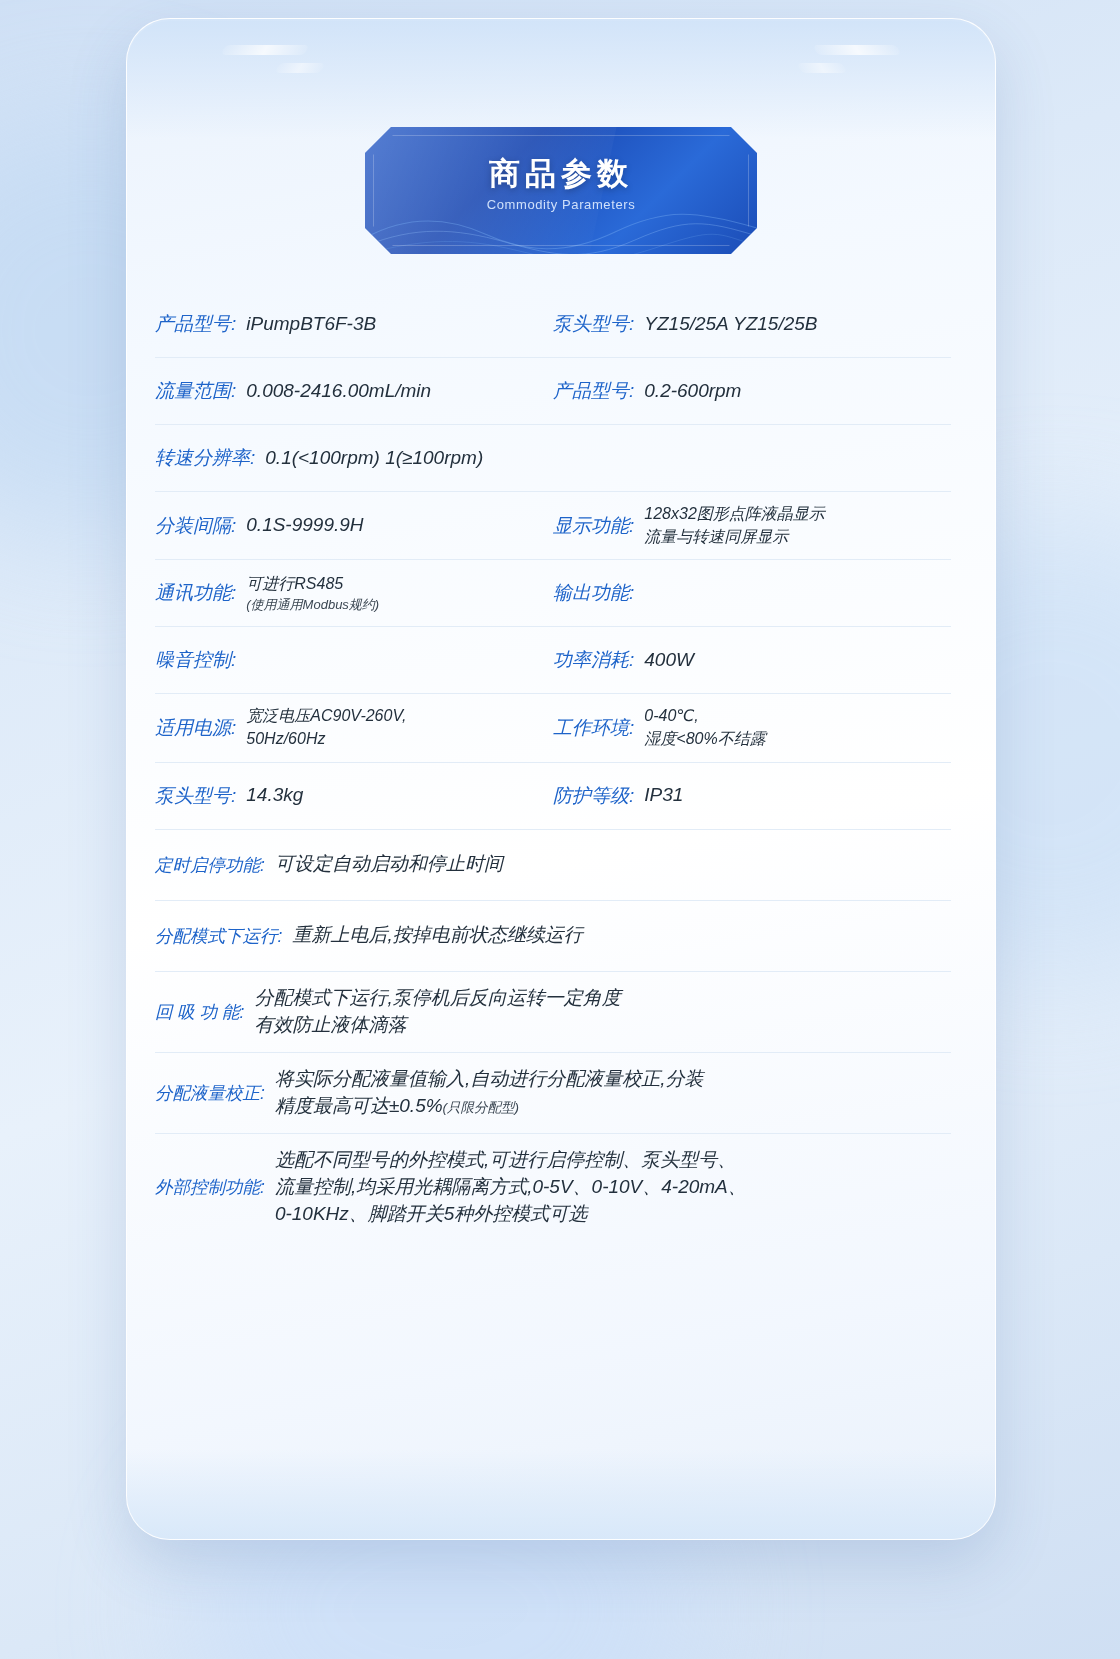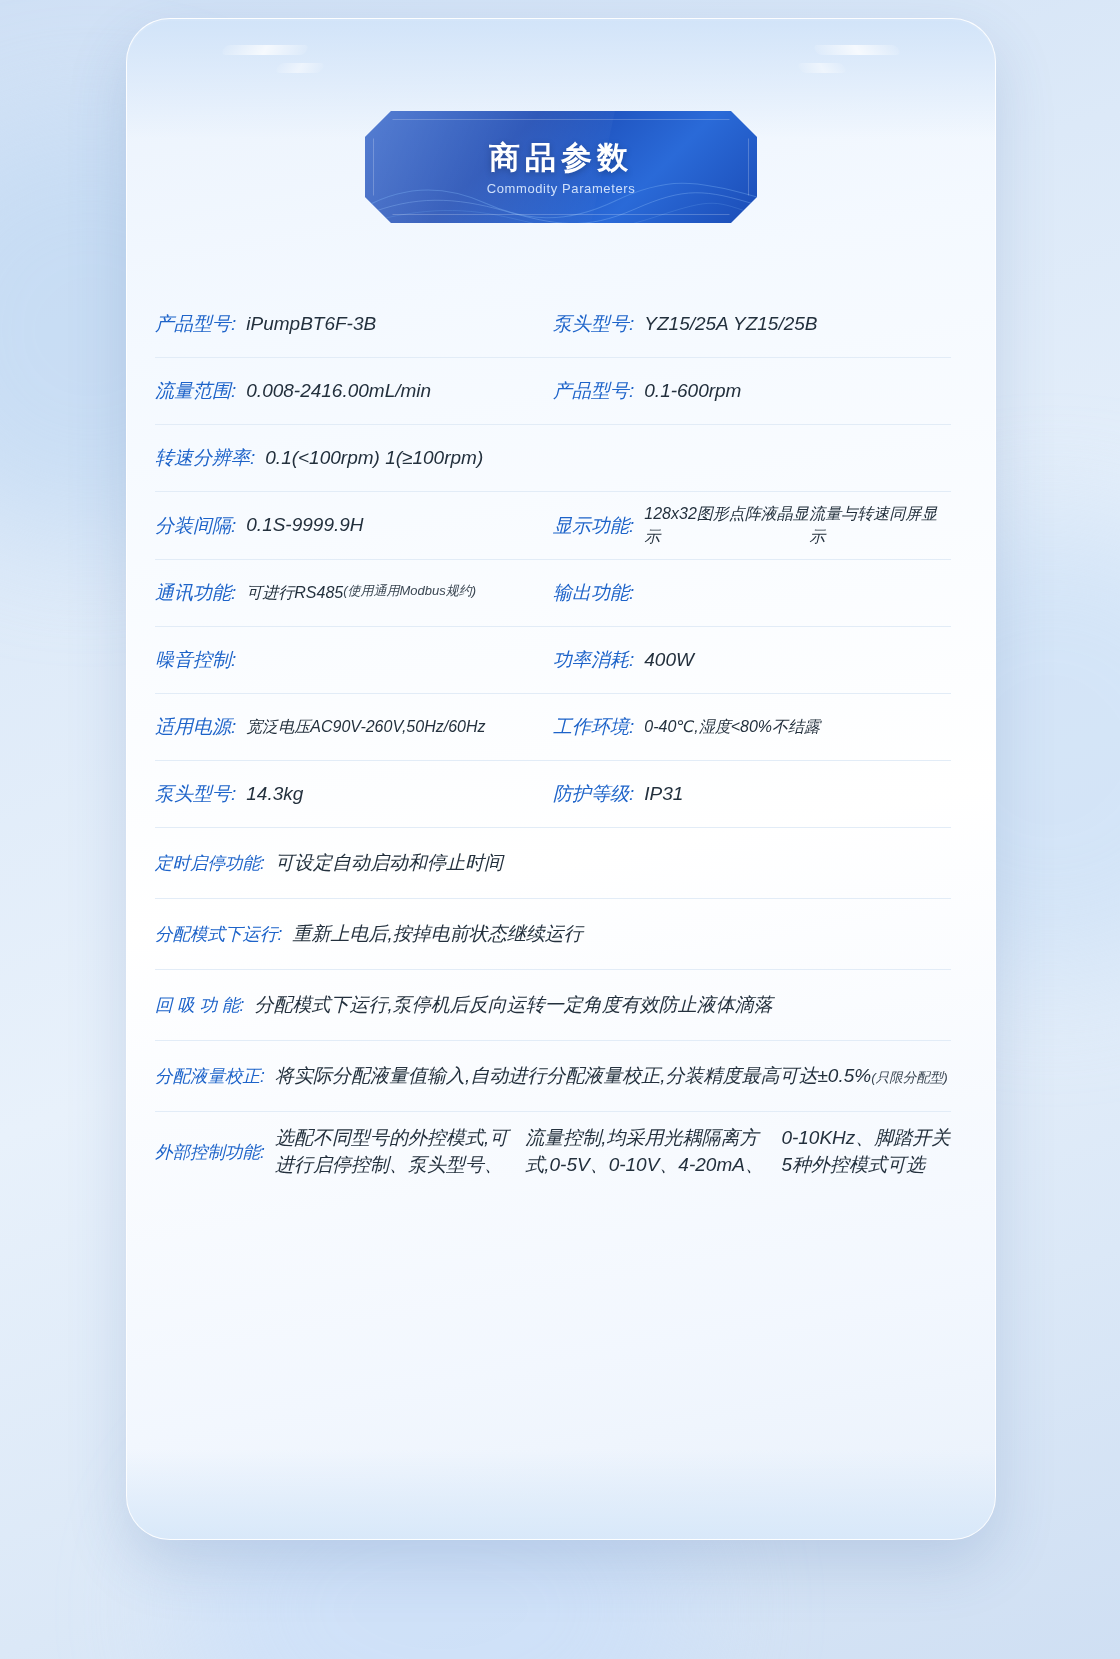--- a/index.html
+++ b/index.html
@@ -58,23 +58,23 @@
   .notch.left { left: 96px; transform: skewX(-28deg); }
   .notch.right { right: 96px; transform: skewX(28deg); }
   .notch.left2 { left: 150px; width: 46px; top: 44px; transform: skewX(-28deg); opacity:.6;}
   .notch.right2 { right: 150px; width: 46px; top: 44px; transform: skewX(28deg); opacity:.6;}
 
   
   .banner-wrap {
     position: absolute;
     left: 50%;
     transform: translateX(-50%);
-    top: 92px;
+    top: 108px;
     width: 392px;
-    height: 112px;
+    height: 127px;
   }
   .banner {
     position: absolute;
     inset: 0;
     background: linear-gradient(135deg, #1f55c4 0%, #1a48b2 35%, #2a6ad8 70%, #1b4cb6 100%);
     clip-path: polygon(26px 0, calc(100% - 26px) 0, 100% 26px, 100% calc(100% - 26px), calc(100% - 26px) 100%, 26px 100%, 0 calc(100% - 26px), 0 26px);
     box-shadow: 0 14px 28px rgba(30, 70, 160, 0.35);
     overflow: hidden;
   }
   .banner .wave {
@@ -150,21 +150,21 @@
   }
   .lbl.sm { font-size: 17.5px; }
   .val {
     color: #23303d;
     font-size: 19px;
     line-height: 1.42;
   }
   .val.sm { font-size: 16px; }
   .val .note { font-size: 13.5px; color: #3a4652; }
   .val .tiny { font-size: 13px; color: #3a4652; }
-  .multi { display: flex; flex-direction: row; justify-content: center; }
+  .multi { display: flex; flex-direction: column; justify-content: center; }
 
   
   .frow { padding: 13px 0; }
   .frow .val { font-size: 19px; }
 
   
   .card-bottom-shine {
     position: absolute;
     left: 0; right: 0; bottom: 0; height: 90px;
     background: linear-gradient(0deg, rgba(214,231,249,0.9) 0%, rgba(255,255,255,0) 100%);
@@ -211,21 +211,21 @@
       </div>
     </div>
 
     <div class="row">
       <div class="cell half">
         <span class="lbl">流量范围:</span>
         <span class="val">0.008-2416.00mL/min</span>
       </div>
       <div class="cell half">
         <span class="lbl">产品型号:</span>
-        <span class="val">0.1-600rpm</span>
+        <span class="val">0.2-600rpm</span>
       </div>
     </div>
 
     <div class="row">
       <div class="cell full">
         <span class="lbl">转速分辨率:</span>
         <span class="val">0.1(&lt;100rpm)    1(≥100rpm)</span>
       </div>
     </div>
 

